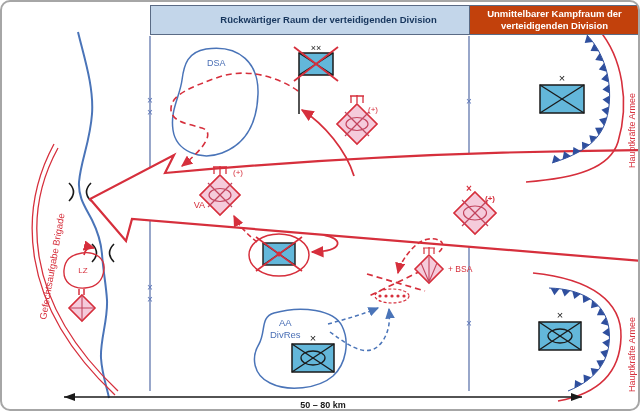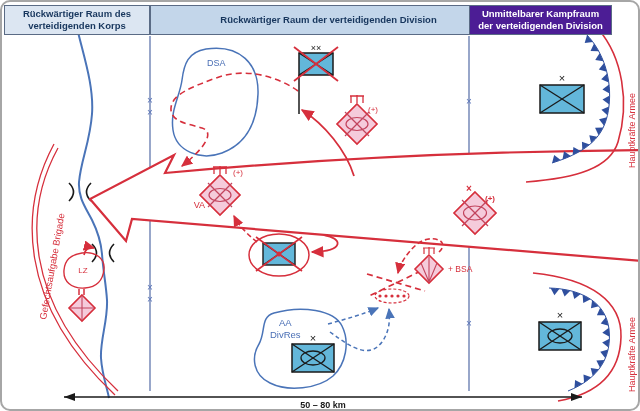--- a/index.html
+++ b/index.html
@@ -232,23 +232,20 @@
     <text transform="translate(633,390) rotate(-90)" font-size="9" fill="#d62f3c">Hauptkräfte Armee</text>
 
     <g>
       <line x1="62" y1="395" x2="580" y2="395" stroke="#1a1a1a" stroke-width="1.4"></line>
       <polygon points="62,395 73,391 73,399" fill="#1a1a1a"></polygon>
       <polygon points="580,395 569,391 569,399" fill="#1a1a1a"></polygon>
       <text x="321" y="406" text-anchor="middle" font-size="9" font-weight="bold" fill="#1a1a1a">50 – 80 km</text>
     </g>
   </svg>
 
-  <div class="hdr" style="left: 2px; width: 146px; background: rgb(220, 230, 242); color: rgb(23, 54, 93);" title="Rückwärtiger Raum des verteidigenden Korps">
-    <span>Rückwärtiger Raum des verteidigenden Korps</span>
-  </div>
   <div class="hdr" style="left: 148px; width: 357px; background: rgb(195, 214, 234); color: rgb(23, 54, 93);" title="Rückwärtiger Raum der verteidigenden Division">
     <span>Rückwärtiger Raum der verteidigenden Division</span>
   </div>
-  <div class="hdr" style="left: 467px; width: 143px; background: #4c1d95; color: rgb(255, 255, 255);" title="Unmittelbarer Kampfraum der verteidigenden Division">
+  <div class="hdr" style="left: 467px; width: 171px; background: #c2410c; color: rgb(255, 255, 255);" title="Unmittelbarer Kampfraum der verteidigenden Division">
     <span>Unmittelbarer Kampfraum der verteidigenden Division</span>
   </div>
 
 </div>
 
 </body></html>

